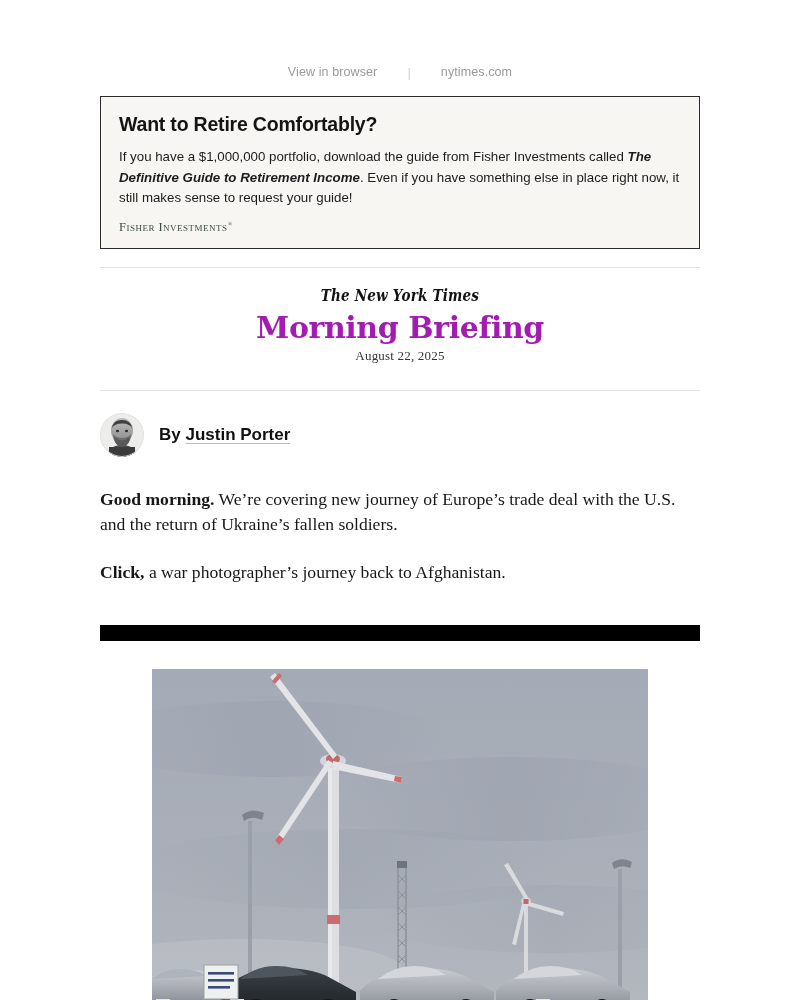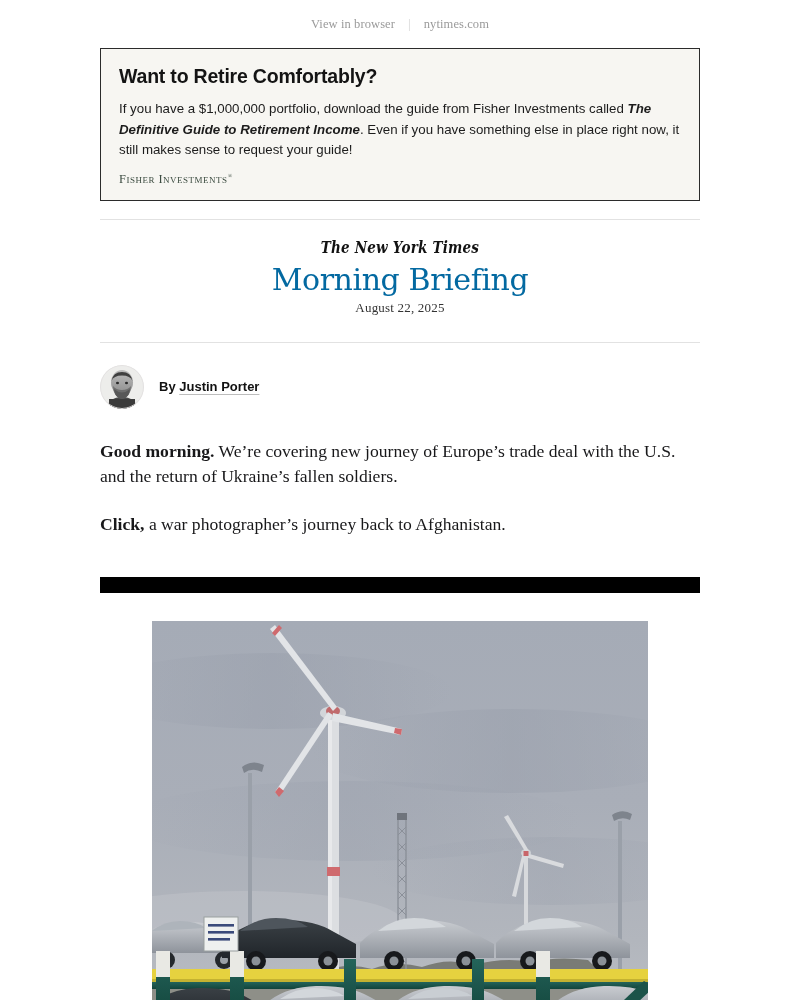--- a/index.html
+++ b/index.html
@@ -21,25 +21,26 @@
     position: relative;
     background: #ffffff;
   }
 
   
   .preheader {
     height: 48px;
     display: flex;
     align-items: center;
     justify-content: center;
-    gap: 0;
-    font-family: Liberation Serif, serif;
+    gap: 17px;
+    font-family: Liberation Sans, sans-serif;
     font-size: 12.5px;
     color: #999999;
     letter-spacing: .1px;
+    margin-top: 48px;
   }
   .preheader a {
     color: #9a9a9a;
     text-decoration: none;
   }
   .ph-sep {
     color: #d4d4d4;
     margin: 0 13px;
     font-size: 13px;
   }
@@ -126,23 +127,23 @@
     font-weight: bold;
     color: #121212;
     letter-spacing: .2px;
     font-style: italic;
     transform: scaleY(1.18);
     display: inline-block;
     margin-bottom: 9px;
   }
   .brief-title {
     font-family: "DejaVu Serif", serif;
-    font-weight: normal;
+    font-weight: bold;
     font-size: 30px;
-    color: #0369a1;
+    color: #a21caf;
     letter-spacing: -.4px;
     line-height: 1.05;
     margin: 0;
   }
   .brief-date {
     font-family: "Liberation Serif", serif;
     font-size: 13px;
     color: #333333;
     margin: 4px 0 0 0;
     letter-spacing: .2px;
@@ -159,21 +160,21 @@
     height: 44px;
     border-radius: 50%;
     overflow: hidden;
     background: #eceaea;
     flex: 0 0 auto;
     position: relative;
   }
   .avatar svg { display: block; }
   .byline-text {
     font-family: "Liberation Sans", sans-serif;
-    font-size: 13px;
+    font-size: 17px;
     font-weight: bold;
     color: #111111;
     margin-left: 15px;
   }
   .byline-text .author {
     text-decoration: underline;
     text-underline-offset: 3px;
     text-decoration-color: #bdbdbd;
     color: #111111;
   }

